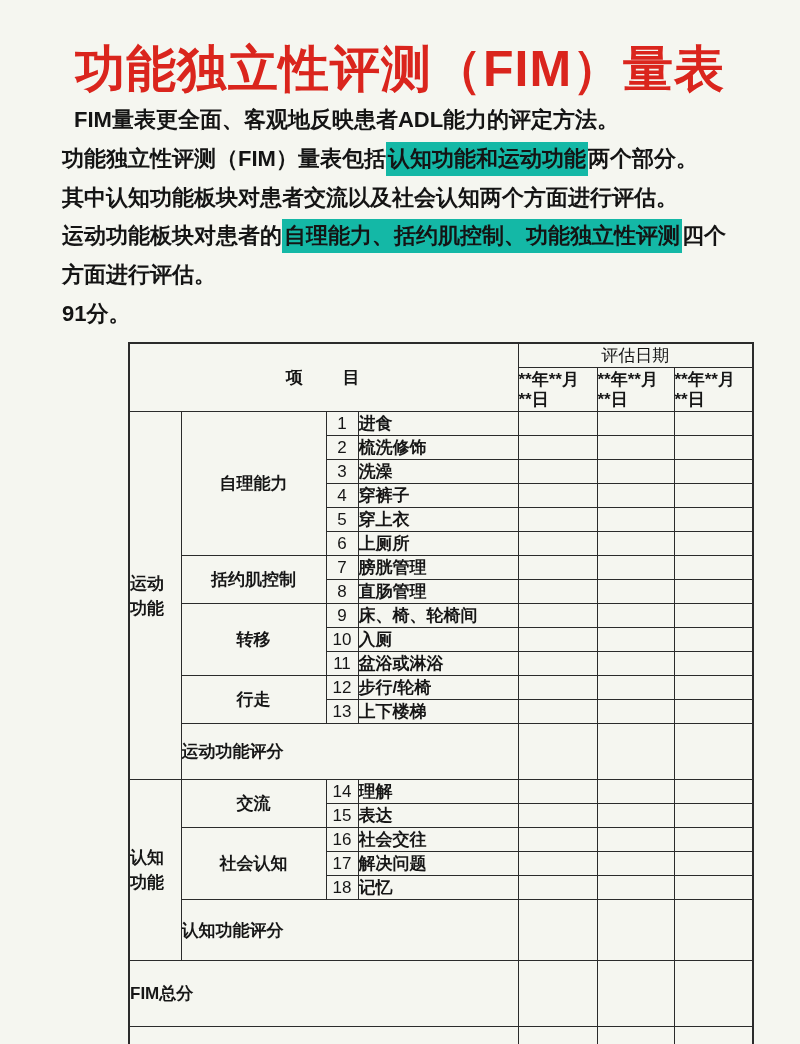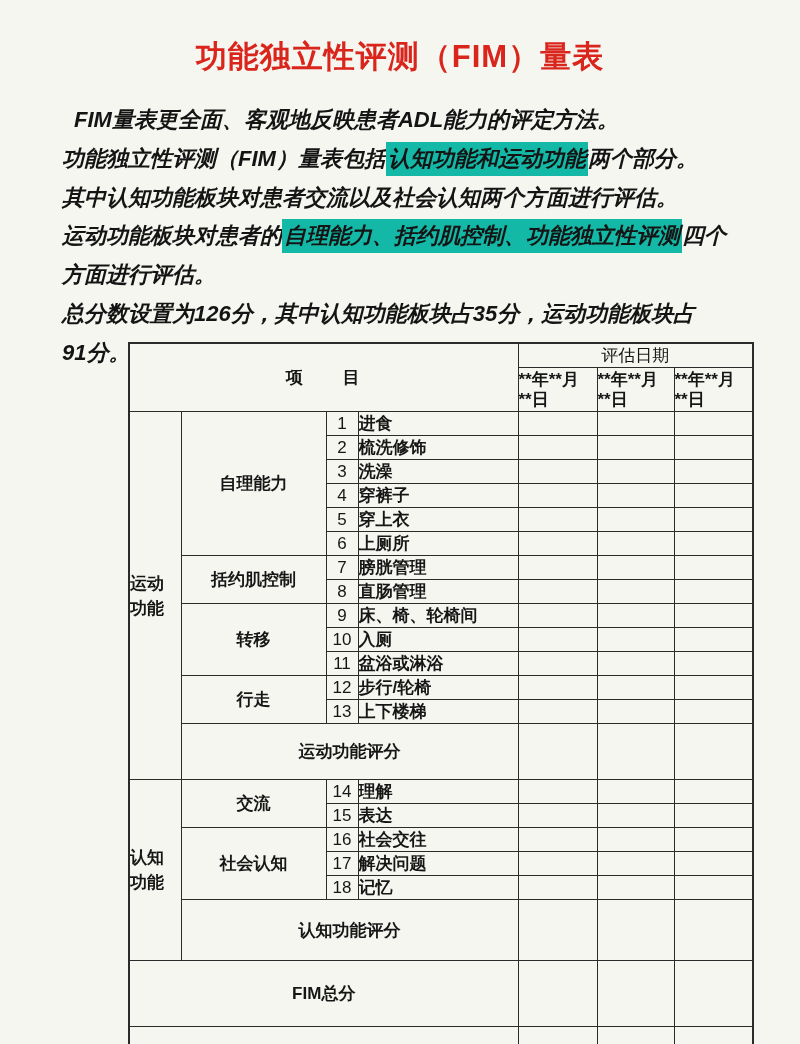--- a/index.html
+++ b/index.html
@@ -8,29 +8,29 @@
     position:relative;
     width:800px; height:1044px;
     background:#f5f6f0;
     font-family:"Liberation Sans","DejaVu Sans",sans-serif;
     color:#161616;
     overflow:hidden;
   }
   .page-title {
     position:absolute; top:36px; left:0; width:100%;
     text-align:center;
-    font-size:31px; font-weight:900; letter-spacing:1px;
+    font-size:50px; font-weight:900; letter-spacing:1px;
     color:#da251d;
   }
   .intro {
     position:absolute; top:101px; left:62px; width:692px;
     font-size:22px; font-weight:700; line-height:38.8px;
     color:#141414;
   }
-  .intro .line { white-space:nowrap;font-style:italic; }
+  .intro .line { white-space:nowrap; }
   .intro .indent { padding-left:12px; }
   .hl {
     background:#14b8a6;
     padding:4px 2px 5px 2px;
   }
   table.fim {
     position:absolute; left:128px; top:342px;
     width:624px; height:699px;
     border-collapse:collapse; table-layout:fixed;
     background:transparent;
@@ -44,36 +44,35 @@
     font-weight:600; font-size:15px; text-align:left;
     line-height:20px; white-space:pre-line; height:44px;
   }
   td.group {
     font-weight:700; font-size:19px; text-align:left;
     line-height:25px; white-space:pre-line;
   }
   td.subgroup { font-weight:700; font-size:17.5px; text-align:center; }
   td.num { font-weight:500; font-size:16px; text-align:center; }
   td.item { font-weight:600; font-size:17px; text-align:left; padding-left:9px; white-space:nowrap; }
-  td.summary { font-weight:700; font-size:18px; text-align:center; }
+  td.summary { font-weight:700; font-size:18px; }
   tr.r-item { height:21px; }
   tr.r-item2 { height:22px; }
 </style>
 </head>
 <body>
 
 <div class="page-title">功能独立性评测（FIM）量表</div>
 
 <div class="intro">
   <div class="line indent">FIM量表更全面、客观地反映患者ADL能力的评定方法。</div>
   <div class="line"><span>功能独立性评测（FIM）量表包括</span><span class="hl">认知功能和运动功能</span><span>两个部分。</span></div>
   <div class="line">其中认知功能板块对患者交流以及社会认知两个方面进行评估。</div>
   <div class="line"><span>运动功能板块对患者的</span><span class="hl">自理能力、括约肌控制、功能独立性评测</span><span>四个</span></div>
   <div class="line">方面进行评估。</div>
-  <div class="line">总分数设置为126分，其中认知功能板块占35分，运动功能板块占</div>
   <div class="line">91分。</div>
 </div>
 
 <table class="fim">
   <colgroup>
     <col style="width:52px">
       <col style="width:145px">
       <col style="width:32px">
       <col style="width:160px">
     <col style="width:79px">

